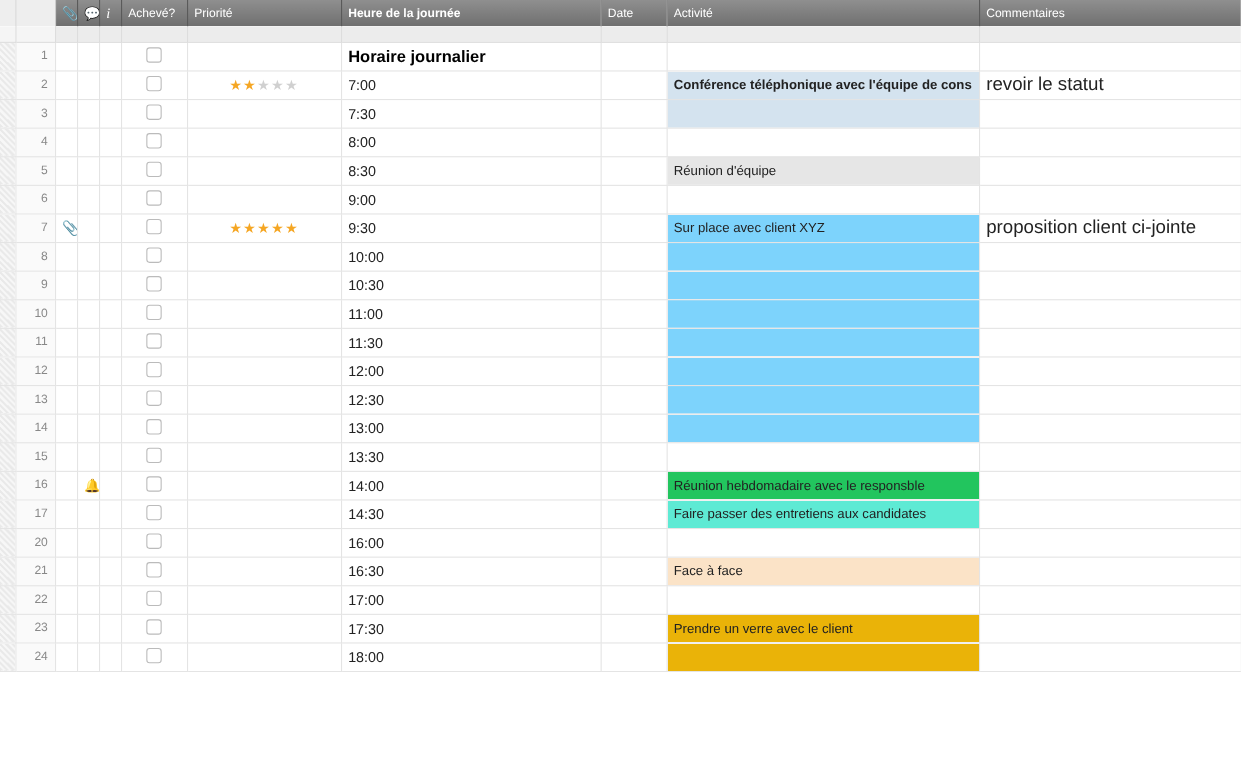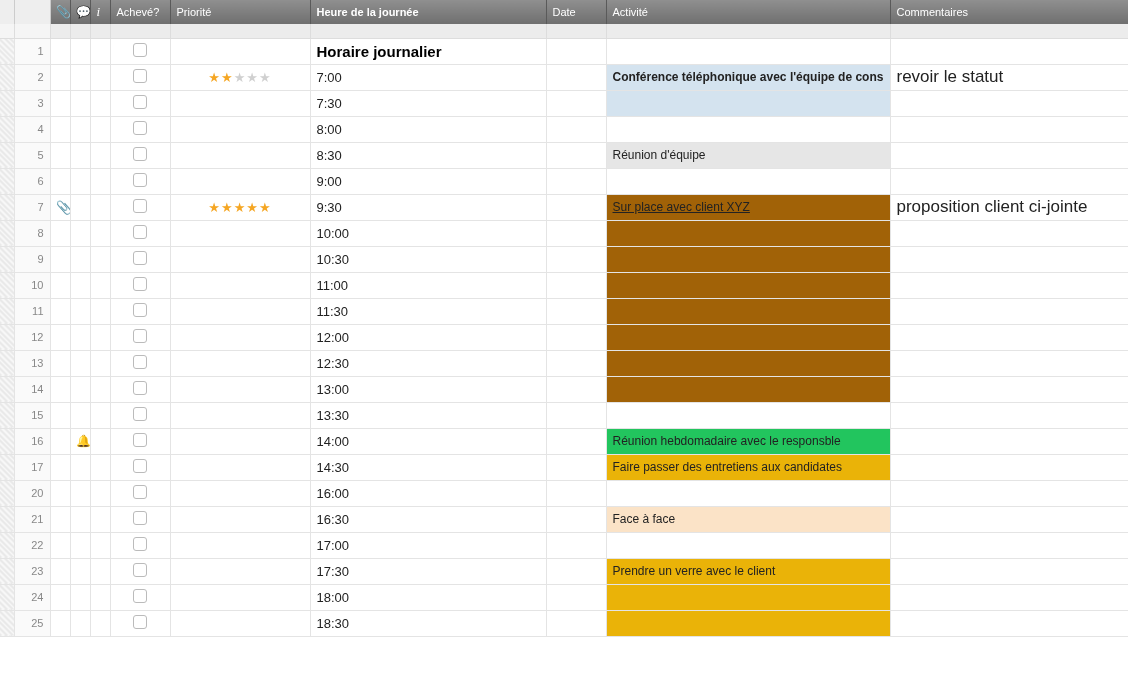--- a/index.html
+++ b/index.html
@@ -77,23 +77,23 @@
   }
 
   td.time { padding-left: 22px; font-size:13px; color:#222; }
   td.time.title { font-weight:bold; font-size:15px; color:#000; }
 
   td.activity { font-size:12px; color:#222; padding-left:6px; }
   td.comment  { font-size:17px; color:#222; padding-left:6px; }
 
   .bg-blue   { background:#d4e3ef;font-weight:bold; }
   .bg-grey   { background:#e6e6e6; }
-  .bg-green  { background:#a16207;text-decoration:underline; }
+  .bg-green  { background:#7dd3fc; }
   .bg-pink   { background:#22c55e; }
-  .bg-purple { background:#eab308; }
+  .bg-purple { background:#5eead4; }
   .bg-orange { background:#fbe3c7; }
   .bg-yellow { background:#eab308; }
 
   
   .stars { letter-spacing:1px; font-size:13px; }
   .star-full  { color:#f5a623; }
   .star-empty { color:#d0d0d0; }
 
   
   .ico { display:inline-block; }
@@ -442,27 +442,14 @@
         <td class="iconcell"></td>
         <td class="iconcell"></td>
         <td class="iconcell"></td>
         <td class="checkcell"><span class="checkbox"></span></td>
         <td class="priority" style="text-align: center;"></td>
         <td class="time">18:00</td>
         <td></td>
         <td class="activity bg-yellow"></td>
         <td class="comment"></td>
       </tr>
-      <tr class="datarow">
-        <td class="gutter"></td>
-        <td class="rownum">25</td>
-        <td class="iconcell"></td>
-        <td class="iconcell"></td>
-        <td class="iconcell"></td>
-        <td class="checkcell"><span class="checkbox"></span></td>
-        <td class="priority" style="text-align: center;"></td>
-        <td class="time">18:30</td>
-        <td></td>
-        <td class="activity bg-yellow"></td>
-        <td class="comment"></td>
-      </tr>
     </tbody>
 </table>
 
 </body></html>

